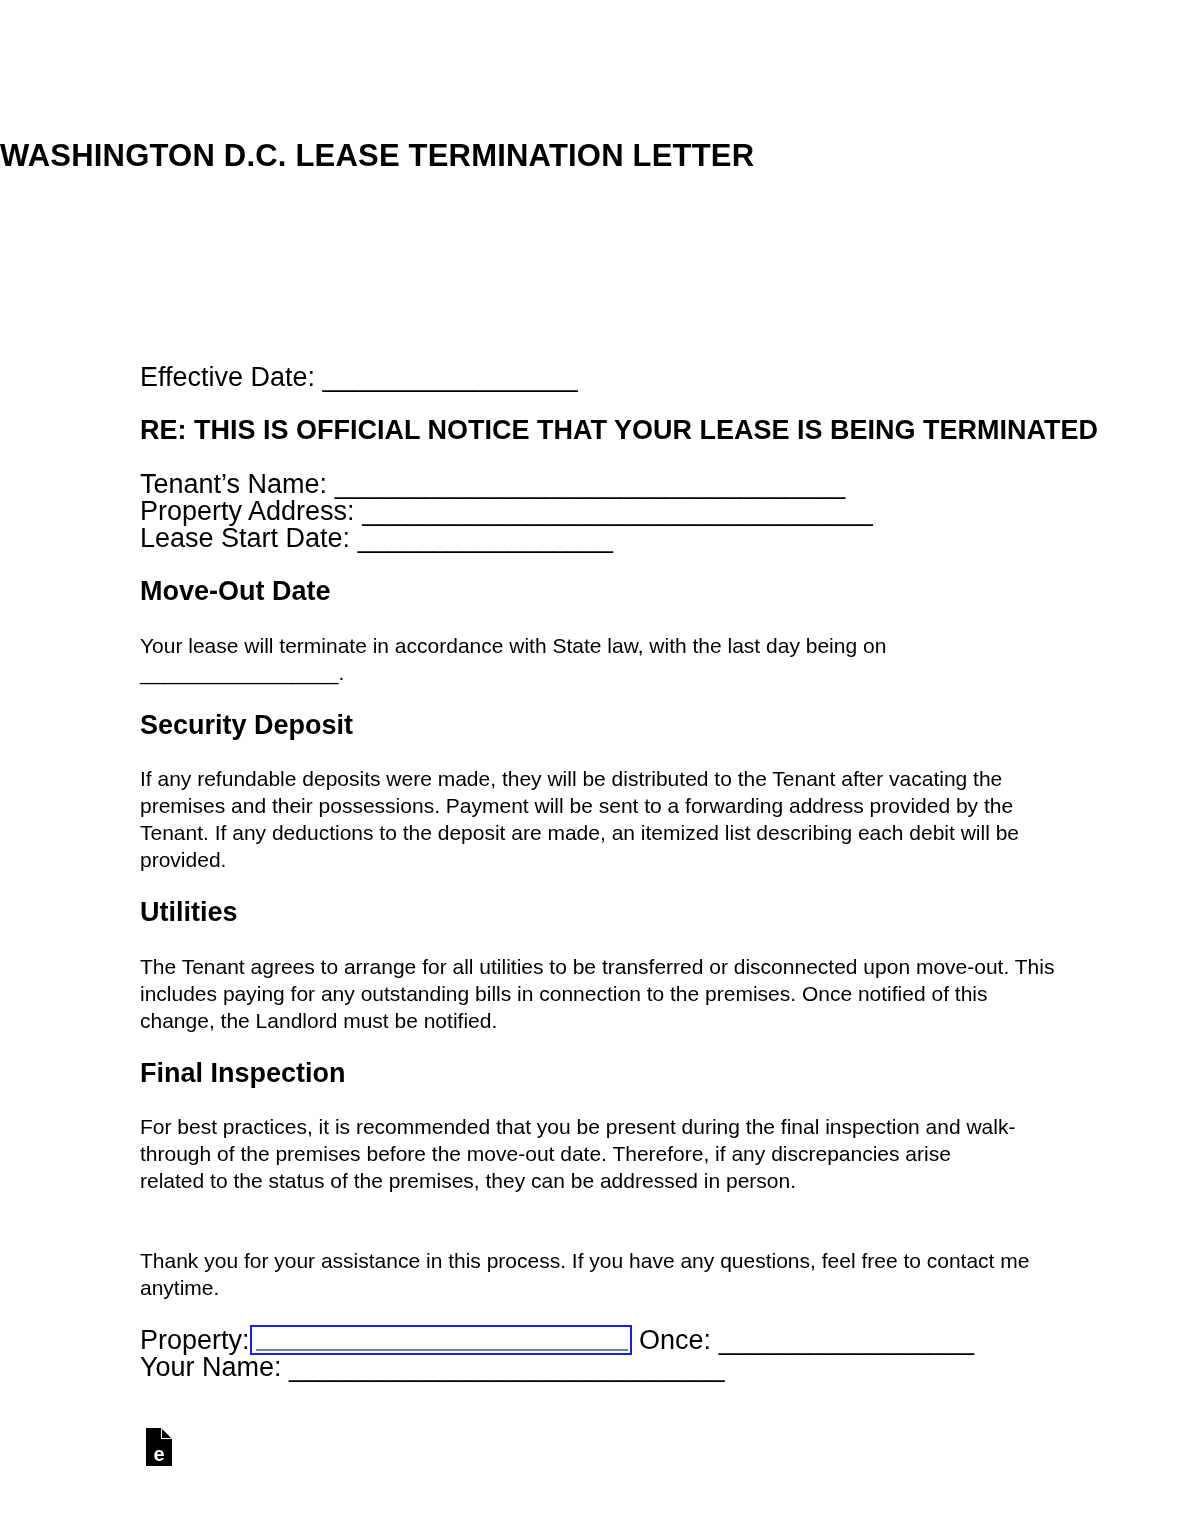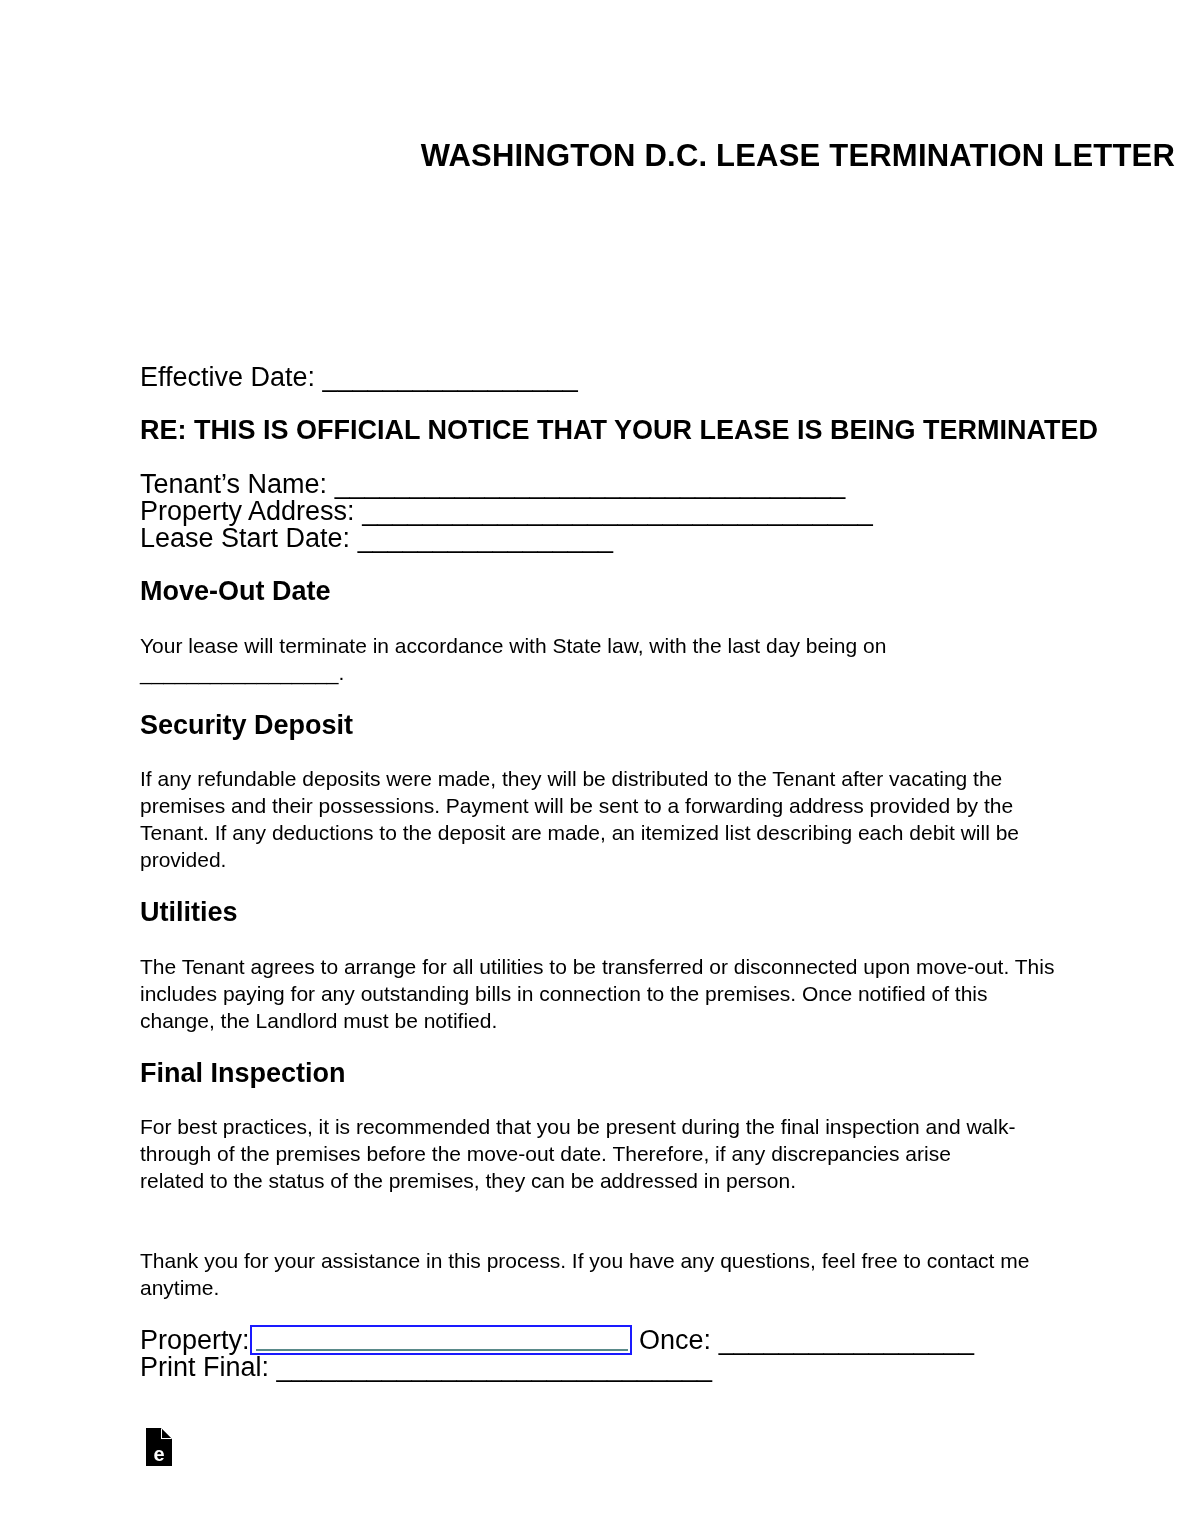--- a/index.html
+++ b/index.html
@@ -1,18 +1,18 @@
 <!DOCTYPE html>
 <html><head>
 <meta charset="utf-8">
 <style>
   html, body { margin:0; padding:0; background:#ffffff; }
   body { width:1187px; height:1536px; position:relative; overflow:hidden;
          font-family:"Liberation Sans", sans-serif; color:#000; }
-  .title { position:absolute; top:138px; left:0; width:1175px; text-align:right;
+  .title { position:absolute; top:138px; left:0; width:1175px; text-align:left;
            font-size:31px; font-weight:bold; letter-spacing:0.2px; }
   .line { position:absolute; left:140px; font-size:27px; line-height:27px; white-space:pre; }
   .bold { font-weight:bold; }
   .para { position:absolute; left:140px; width:920px; font-size:21px; line-height:27px; }
   .sigbox { display:inline-block; border:2px solid #1a1aff; width:378px; height:26px;
             vertical-align:top; margin-top:-2px; position:relative; }
   .sigbox .u { position:absolute; left:4px; right:2px; bottom:2px; border-bottom:2px solid #5a8a8a; }
   .logo { position:absolute; left:146px; top:1428px; width:26px; height:38px; }
 </style>
 </head>
@@ -36,20 +36,20 @@
 
 <div class="line bold" style="top:899px">Utilities</div>
 <div class="para" style="top:953px">The Tenant agrees to arrange for all utilities to be transferred or disconnected upon move-out. This includes paying for any outstanding bills in connection to the premises. Once notified of this change, the Landlord must be notified.</div>
 
 <div class="line bold" style="top:1060px">Final Inspection</div>
 <div class="para" style="top:1113px;width:880px">For best practices, it is recommended that you be present during the final inspection and walk-through of the premises before the move-out date. Therefore, if any discrepancies arise related to the status of the premises, they can be addressed in person.</div>
 
 <div class="para" style="top:1247px;width:890px">Thank you for your assistance in this process. If you have any questions, feel free to contact me anytime.</div>
 
 <div class="line" style="top:1327px"><span>Property:</span><span class="sigbox"><span class="u"></span></span> <span>Once:</span> <span>_________________</span></div>
-<div class="line" style="top:1354px"><span>Print Final:</span> <span>_____________________________</span></div>
+<div class="line" style="top:1354px"><span>Your Name:</span> <span>_____________________________</span></div>
 
 <svg class="logo" viewBox="0 0 26 38">
   <path d="M0 0 H15 L26 11 V38 H0 Z" fill="#000"></path>
   <path d="M15 0 V11 H26 Z" fill="#fff"></path>
   <path d="M16 1 L25 10 H16 Z" fill="#000"></path>
   <text x="13" y="33" text-anchor="middle" font-family="Liberation Sans, sans-serif" font-weight="bold" font-size="20" fill="#fff">e</text>
 </svg>
 
 </body></html>

